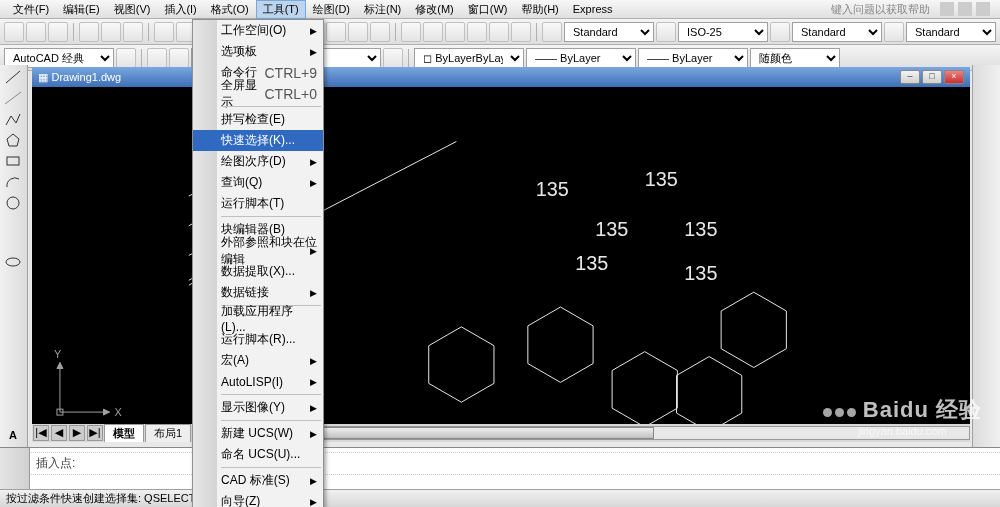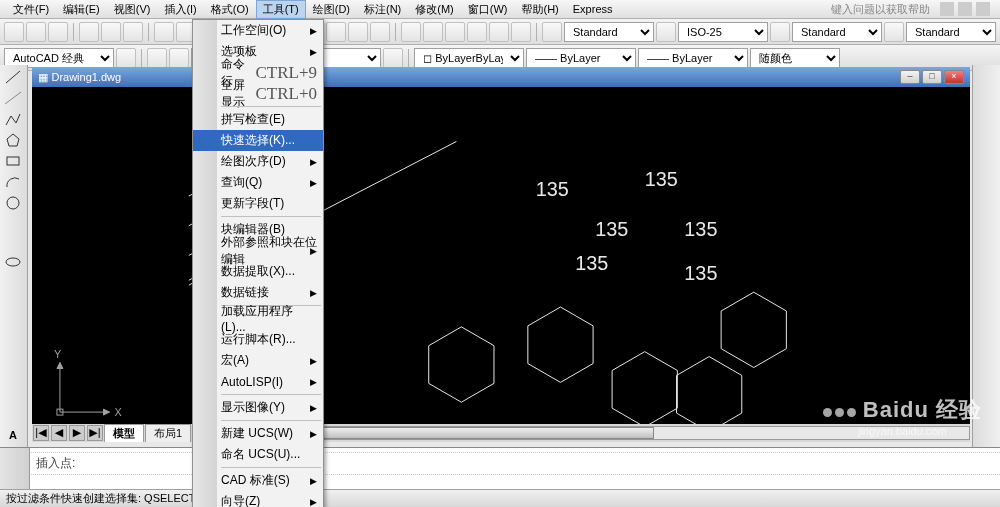--- a/index.html
+++ b/index.html
@@ -36,21 +36,21 @@
 .doc-tabs .tabnav { width: 16px; height: 16px; background: #ccc; border: 1px solid #999; margin: 0 1px; text-align: center; line-height: 12px; }
 .doc-tabs .tab { padding: 1px 8px; background: #eee; border: 1px solid #999; border-bottom: none; margin-right: 1px; }
 .doc-tabs .tab.active { background: #fff; font-weight: bold; }
 .doc-tabs .scrollbar-area { flex: 1; height: 14px; background: #e8e8e8; border: 1px solid #999; margin-left: 4px; position: relative; }
 .doc-tabs .thumb { position: absolute; left: 10px; top: 0; width: 400px; height: 12px; background: linear-gradient(#f0f0f0,#c0c0c0); border: 1px solid #888; }
 
 .dropdown { position: absolute; left: 192px; top: 19px; width: 132px; background: #f2f2f2; border: 1px solid #909090; box-shadow: 2px 2px 4px rgba(0,0,0,.35); z-index: 100; }
 .dropdown .menu-row { height: 21px; display: flex; align-items: center; padding: 0 6px 0 28px; position: relative; font-size: 12px; }
 .dropdown .menu-row.highlight { background: #2f6ac0; color: #ffffff; }
 .dropdown .menu-row.sep { height: 1px; background: #c0c0c0; margin: 2px 2px 2px 28px; padding: 0; }
-.dropdown .menu-row .shortcut { margin-left: auto; font-size: 17px; color: #555; font-family: Liberation Serif, serif; }
+.dropdown .menu-row .shortcut { margin-left: auto; font-size: 14px; color: #555; }
 .dropdown .menu-row .arrow { position: absolute; right: 6px; font-size: 9px; }
 .dropdown .icon-col { position: absolute; left: 0; top: 0; bottom: 0; width: 24px; background: linear-gradient(90deg,#e6e6e6,#d4d4d4); }
 
 .cmdline-area { position: absolute; left: 0; right: 0; bottom: 18px; height: 42px; background: #fff; border-top: 1px solid #888; font-size: 12px; font-family: SimSun, monospace; }
 .cmdline-area .cmdrow { padding: 2px 36px; color: #404040; border-bottom: 1px dotted #ccc; }
 .cmd-drag { position: absolute; left: 0; top: 0; bottom: 0; width: 30px; background: linear-gradient(90deg,#e4e4e4,#d0d0d0); border-right: 1px solid #999; }
 
 .statusbar { position: absolute; left: 0; right: 0; bottom: 0; height: 18px; background: linear-gradient(#f0f0f0,#d8d8d8); border-top: 1px solid #a0a0a0; display: flex; align-items: center; padding: 0 6px; font-size: 11px; }
 
 .watermark { position: absolute; right: 18px; bottom: 70px; color: rgba(255,255,255,.7); font-size: 11px; text-align: center; pointer-events: none; }
@@ -256,21 +256,21 @@
   <div id="dropdown-rows">
       <div class="menu-row">工作空间(O)<span class="arrow">▶</span></div>
       <div class="menu-row">选项板<span class="arrow">▶</span></div>
       <div class="menu-row">命令行<span class="shortcut">CTRL+9</span></div>
       <div class="menu-row">全屏显示<span class="shortcut">CTRL+0</span></div>
       <div class="menu-row sep"></div>
       <div class="menu-row">拼写检查(E)</div>
       <div class="menu-row highlight">快速选择(K)...</div>
       <div class="menu-row">绘图次序(D)<span class="arrow">▶</span></div>
       <div class="menu-row">查询(Q)<span class="arrow">▶</span></div>
-      <div class="menu-row">更新字段(T)</div>
+      <div class="menu-row">运行脚本(T)</div>
       <div class="menu-row sep"></div>
       <div class="menu-row">块编辑器(B)</div>
       <div class="menu-row">外部参照和块在位编辑<span class="arrow">▶</span></div>
       <div class="menu-row">数据提取(X)...</div>
       <div class="menu-row">数据链接<span class="arrow">▶</span></div>
       <div class="menu-row sep"></div>
       <div class="menu-row">加载应用程序(L)...</div>
       <div class="menu-row">运行脚本(R)...</div>
       <div class="menu-row">宏(A)<span class="arrow">▶</span></div>
       <div class="menu-row">AutoLISP(I)<span class="arrow">▶</span></div>

